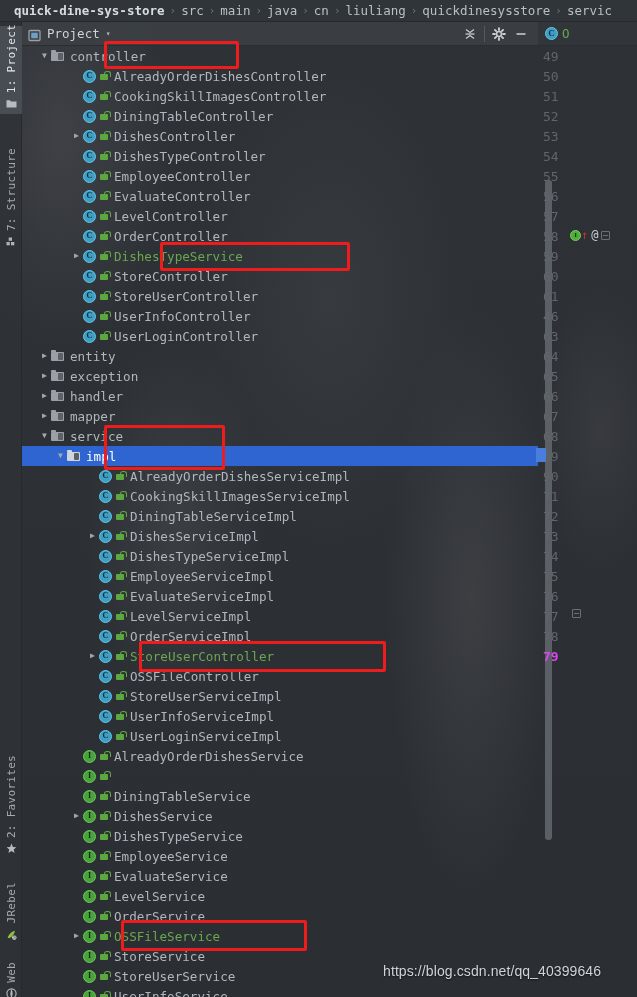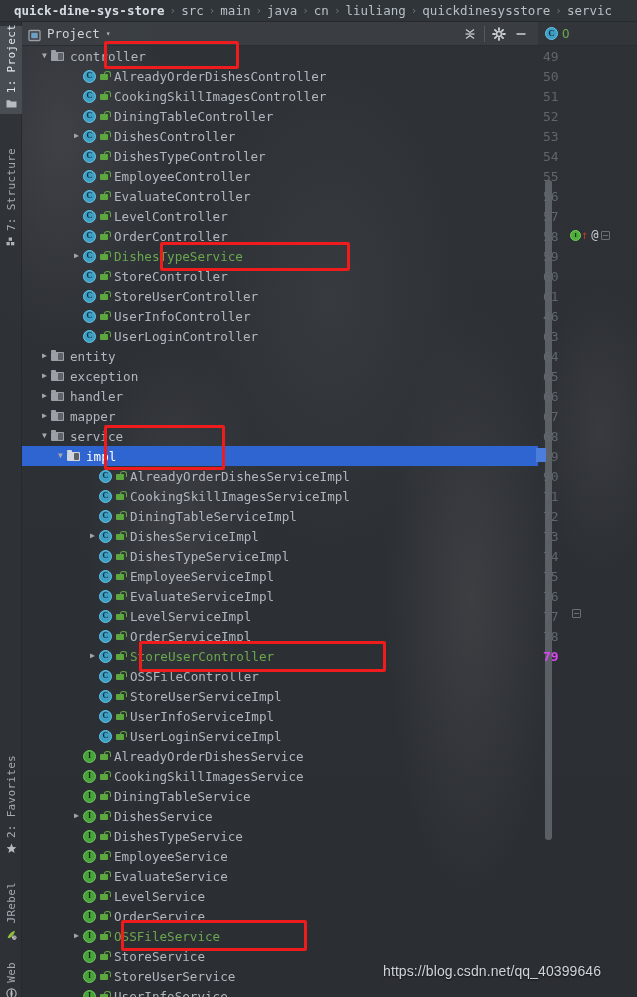--- a/index.html
+++ b/index.html
@@ -645,21 +645,20 @@
         <span class="badge"></span>
         <span class="label">AlreadyOrderDishesService</span>
       </div>
       <div class="row">
         <span style="width: 48px; min-width: 48px;"></span>
         <span class="arrow empty">▶</span>
         <span class="ico" style="display: flex; align-items: center;">
           <span class="iface">I</span>
         </span>
         <span class="badge"></span>
-        <span class="label">CookingSkillImagesService</span>
       </div>
       <div class="row">
         <span style="width: 48px; min-width: 48px;"></span>
         <span class="arrow empty">▶</span>
         <span class="ico" style="display: flex; align-items: center;">
           <span class="iface">I</span>
         </span>
         <span class="badge"></span>
         <span class="label">DiningTableService</span>
       </div>

